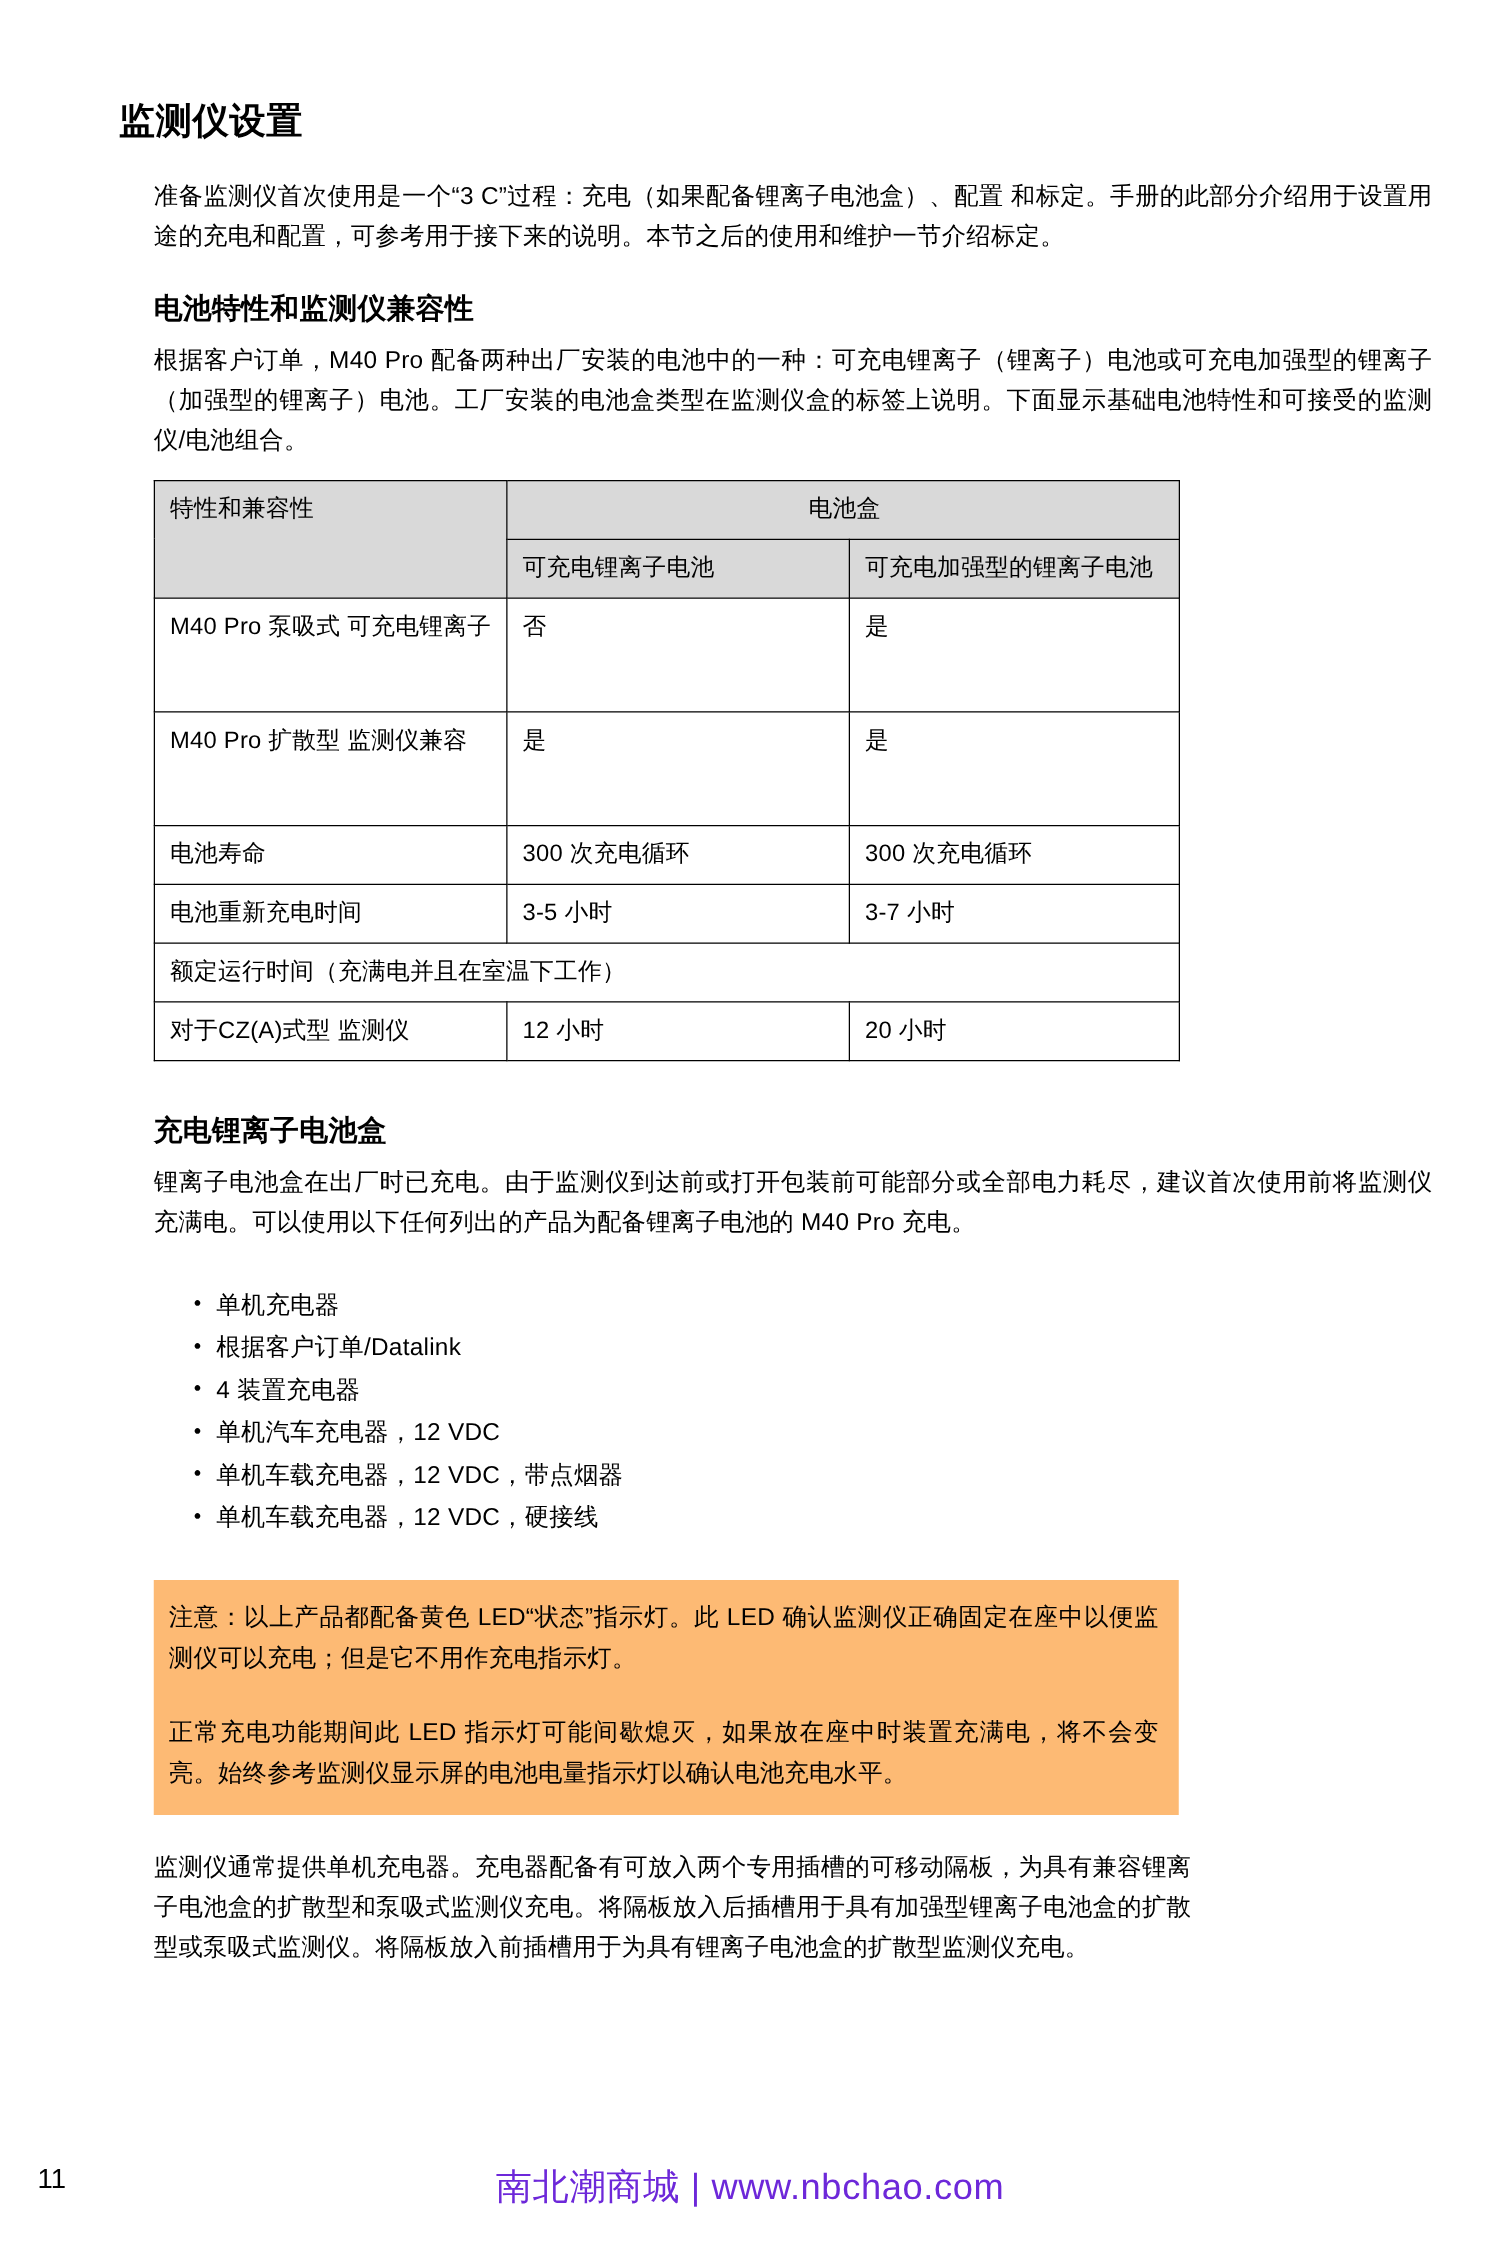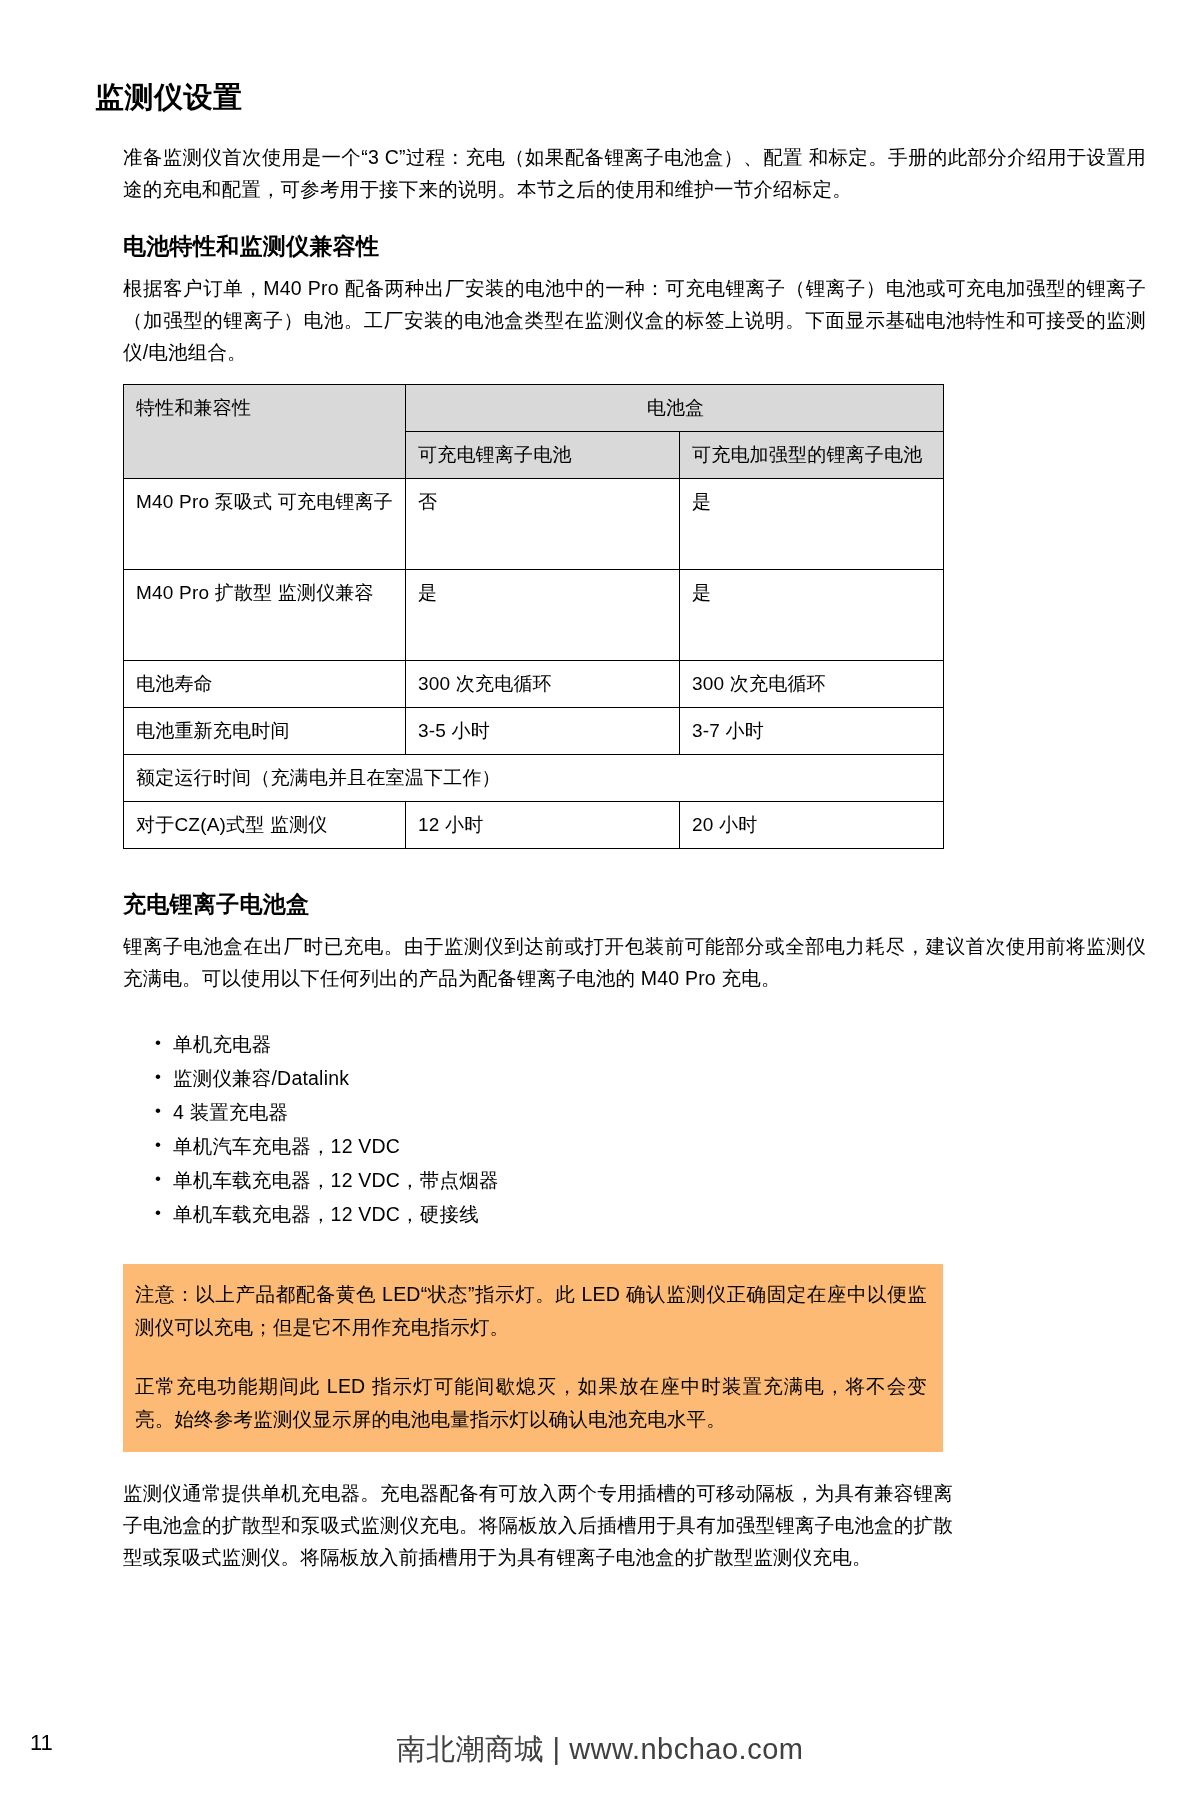--- a/index.html
+++ b/index.html
@@ -121,21 +121,20 @@
     letter-spacing: 0.2px;
     text-align: justify;
     text-justify: inter-character;
   }
   .note p + p { margin-top: 26px; }
 
   
   .tail {
     margin: 26px 0 0 28px;
     width: 830px;
-    font-family: Liberation Serif, serif;
   }
 
   
   .footer {
     position: absolute;
     left: 0;
     right: 0;
     bottom: 30px;
     height: 60px;
   }
@@ -146,21 +145,21 @@
     font-size: 22px;
   }
   .watermark {
     position: absolute;
     left: 0;
     right: 0;
     bottom: 0;
     text-align: center;
     font-size: 29px;
     letter-spacing: 0.5px;
-    color: #404040;
+    color: #6d28d9;
   }
 </style>
 </head>
 <body>
 
 <div class="page">
 
   <h1 class="h1">监测仪设置</h1>
 
   <div class="body-block">
@@ -221,21 +220,21 @@
     </table>
   </div>
 
   <div class="body-block" style="margin-top:40px;">
     <h2 class="h2">充电锂离子电池盒</h2>
     <p class="para">锂离子电池盒在出厂时已充电。由于监测仪到达前或打开包装前可能部分或全部电力耗尽，建议首次使用前将监测仪充满电。可以使用以下任何列出的产品为配备锂离子电池的 M40 Pro 充电。</p>
   </div>
 
   <ul class="bullets">
     <li>单机充电器</li>
-    <li>监测仪兼容/Datalink</li>
+    <li>根据客户订单/Datalink</li>
     <li>4 装置充电器</li>
     <li>单机汽车充电器，12 VDC</li>
     <li>单机车载充电器，12 VDC，带点烟器</li>
     <li>单机车载充电器，12 VDC，硬接线</li>
   </ul>
 
   <div class="note">
     <p>注意：以上产品都配备黄色 LED“状态”指示灯。此 LED 确认监测仪正确固定在座中以便监测仪可以充电；但是它不用作充电指示灯。</p>
     <p>正常充电功能期间此 LED 指示灯可能间歇熄灭，如果放在座中时装置充满电，将不会变亮。始终参考监测仪显示屏的电池电量指示灯以确认电池充电水平。</p>
   </div>

